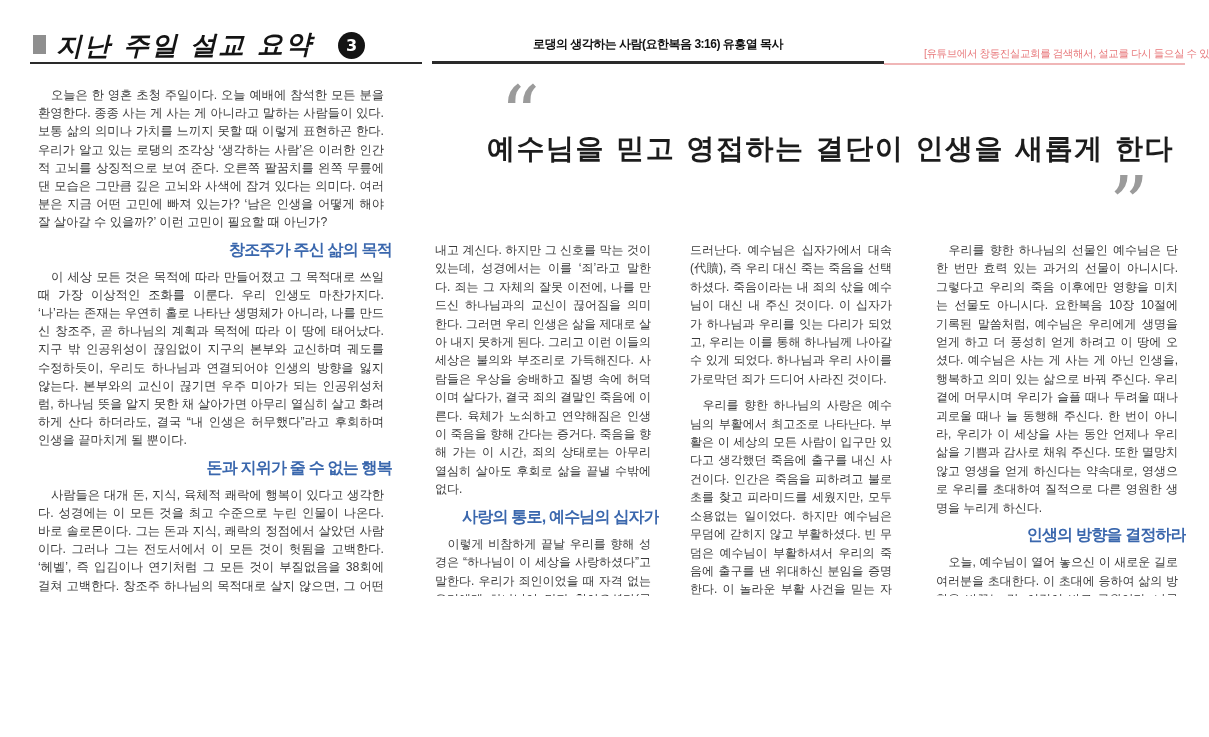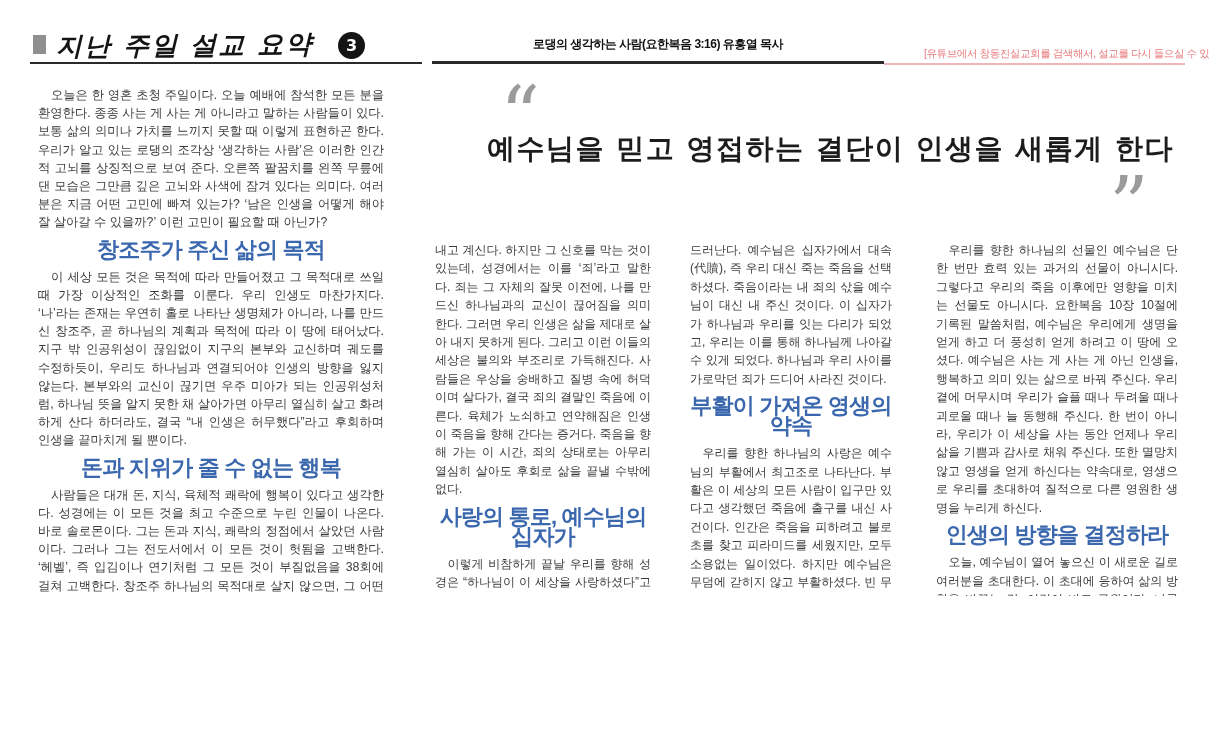--- a/index.html
+++ b/index.html
@@ -34,22 +34,22 @@
          font-size:28px;color:#1c1c1c;letter-spacing:1.5px;white-space:nowrap;}
 
   
   .col{position:absolute;text-align:justify;word-break:break-all;overflow:hidden;}
   #col1{left:30px;top:78px;width:362px;height:632px;font-size:12.3px;line-height:18.2px;}
   #col2{left:427px;top:233px;width:232px;height:482px;font-size:12px;line-height:18.4px;}
   #col3{left:682px;top:233px;width:218px;height:482px;font-size:12px;line-height:18.4px;}
   #col4{left:928px;top:233px;width:258px;height:482px;font-size:12px;line-height:18.4px;}
   .col p{margin:8px;}
   .col p.indent{text-indent:1.05em;}
-  .sec{color:#3a67ad;font-weight:bold;font-size:22px;line-height:20px;
-       margin:8px 0 3px 0;letter-spacing:-0.8px;text-align:center;}
+  .sec{color:#3a67ad;font-weight:bold;font-size:16px;line-height:20px;
+       margin:8px 0 3px 0;letter-spacing:-0.8px;text-align:right;}
 </style>
 </head>
 <body>
 
 <div id="page">
 
   <div class="hdr-left">
     <span class="hdr-bullet"></span>
     <span class="hdr-script">지난 주일 설교 요약</span>
     <span class="page-badge">3</span>
@@ -77,21 +77,20 @@
   </div>
 
   <div class="col" id="col2">
     <p>내고 계신다. 하지만 그 신호를 막는 것이 있는데, 성경에서는 이를 ‘죄’라고 말한다. 죄는 그 자체의 잘못 이전에, 나를 만드신 하나님과의 교신이 끊어짐을 의미한다. 그러면 우리 인생은 삶을 제대로 살아 내지 못하게 된다. 그리고 이런 이들의 세상은 불의와 부조리로 가득해진다. 사람들은 우상을 숭배하고 질병 속에 허덕이며 살다가, 결국 죄의 결말인 죽음에 이른다. 육체가 노쇠하고 연약해짐은 인생이 죽음을 향해 간다는 증거다. 죽음을 향해 가는 이 시간, 죄의 상태로는 아무리 열심히 살아도 후회로 삶을 끝낼 수밖에 없다.</p>
     <div class="sec">사랑의 통로, 예수님의 십자가</div>
     <p class="indent">이렇게 비참하게 끝날 우리를 향해 성경은 “하나님이 이 세상을 사랑하셨다”고 말한다. 우리가 죄인이었을 때 자격 없는 우리에게 하나님이 먼저 찾아오셨다(롬 5:6, 8, 10). 하나님은 우리에게 예수님을 보내 주셨고, 예수님은 하나님과 우리 사이에 끊어진 관계를 다시 이어 주는 다리가 되셨다. 예수님은 말과 행동이 같은 삶을 살며, 사람들을 차별하지 않고 멸시받던 이들의 손을 잡아 준 분이시다. 그러나 이보다 더 큰 하나님의 사랑은 예수님의 십자가에서</p>
   </div>
 
   <div class="col" id="col3">
     <p>드러난다. 예수님은 십자가에서 대속(代贖), 즉 우리 대신 죽는 죽음을 선택하셨다. 죽음이라는 내 죄의 삯을 예수님이 대신 내 주신 것이다. 이 십자가가 하나님과 우리를 잇는 다리가 되었고, 우리는 이를 통해 하나님께 나아갈 수 있게 되었다. 하나님과 우리 사이를 가로막던 죄가 드디어 사라진 것이다.</p>
-    <div class="sec">부활이 가져온 영생의 약속</div>
     <p class="indent">우리를 향한 하나님의 사랑은 예수님의 부활에서 최고조로 나타난다. 부활은 이 세상의 모든 사람이 입구만 있다고 생각했던 죽음에 출구를 내신 사건이다. 인간은 죽음을 피하려고 불로초를 찾고 피라미드를 세웠지만, 모두 소용없는 일이었다. 하지만 예수님은 무덤에 갇히지 않고 부활하셨다. 빈 무덤은 예수님이 부활하셔서 우리의 죽음에 출구를 낸 위대하신 분임을 증명한다. 이 놀라운 부활 사건을 믿는 자에게 하나님은 영원한 생명을 선물로 주신다. 더는 아프지 않은 몸으로, 쇠하지 않는 몸으로 다시 살아나, 빛나는 삶, 영광스러운 삶을 누리게 해 주신다(고전 15:42-44).</p>
     <div class="sec">영원하고 풍성한 삶으로의 초대</div>
   </div>
 
   <div class="col" id="col4">
     <p class="indent">우리를 향한 하나님의 선물인 예수님은 단 한 번만 효력 있는 과거의 선물이 아니시다. 그렇다고 우리의 죽음 이후에만 영향을 미치는 선물도 아니시다. 요한복음 10장 10절에 기록된 말씀처럼, 예수님은 우리에게 생명을 얻게 하고 더 풍성히 얻게 하려고 이 땅에 오셨다. 예수님은 사는 게 사는 게 아닌 인생을, 행복하고 의미 있는 삶으로 바꿔 주신다. 우리 곁에 머무시며 우리가 슬플 때나 두려울 때나 괴로울 때나 늘 동행해 주신다. 한 번이 아니라, 우리가 이 세상을 사는 동안 언제나 우리 삶을 기쁨과 감사로 채워 주신다. 또한 멸망치 않고 영생을 얻게 하신다는 약속대로, 영생으로 우리를 초대하여 질적으로 다른 영원한 생명을 누리게 하신다.</p>
     <div class="sec">인생의 방향을 결정하라</div>
     <p class="indent">오늘, 예수님이 열어 놓으신 이 새로운 길로 여러분을 초대한다. 이 초대에 응하여 삶의 방향을 바꾸는 것, 이것이 바로 구원이다. 나를 지으신 하나님의 목적에 맞는 삶을 깨닫고 그 길로 걷는 것이 바로 구원의 삶이다. 이 구원은 노력이나 선행, 지식으로 얻을 수 있는 것이 아니다. 감성의 자극이나 이성적 이해로 이루어지는 것도 아</p>
   </div>
 

